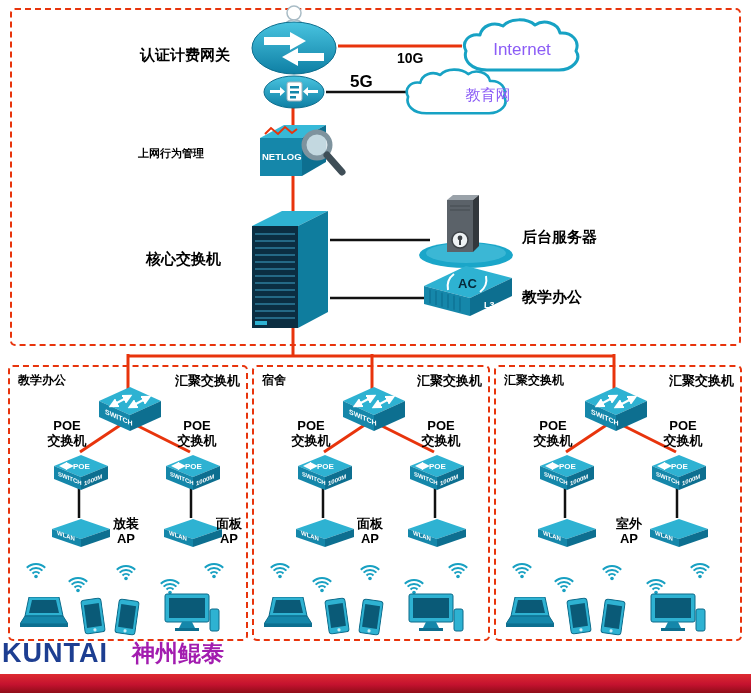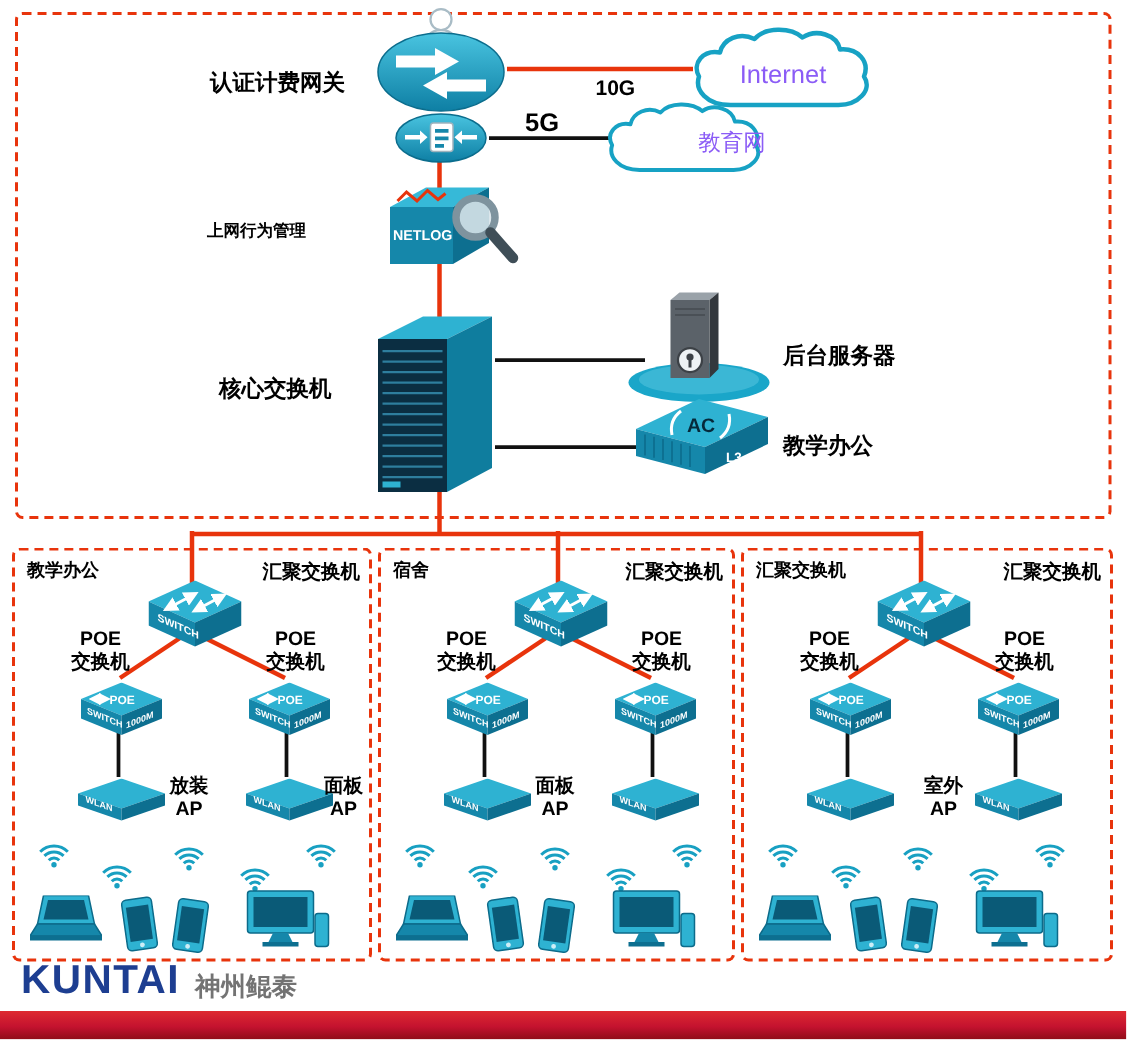--- a/index.html
+++ b/index.html
@@ -25,23 +25,23 @@
   .apLbL{left:96px;top:150px;width:40px}
   .apLbR{left:202px;top:150px;width:34px}
   .apLbR3{left:112px;top:150px;width:42px}
   .wf1{left:14px;top:192px}.wf2{left:56px;top:206px}.wf3{left:104px;top:194px}.wf4{left:148px;top:208px}.wf5{left:192px;top:192px}
   .devLap{left:10px;top:230px}
   .devPh1{left:72px;top:231px;transform:rotate(-8deg)}
   .devPh2{left:106px;top:232px;transform:rotate(8deg)}
   .devMon{left:154px;top:226px}
   .vtitle{position:absolute;left:650px;top:62px;width:34px;font-size:30px;font-weight:800;line-height:1.2;word-break:break-all;color:#000}
   .cloud-lbl{position:absolute;font-weight:normal;text-align:center;color:#8b5cf6}
-  #logo{position:absolute;left:14px;top:638px;display:flex;align-items:flex-end;gap:10px}
+  #logo{position:absolute;left:2px;top:638px;display:flex;align-items:center;gap:24px}
   .logo-en{color:var(--logo_blue,#1d3e91);font-size:27px;font-weight:800;letter-spacing:1px}
-  .logo-cn{color:#737373;font-size:17px;font-weight:800}
+  .logo-cn{color:#a21caf;font-size:23px;font-weight:800}
   #banner{position:absolute;left:0;top:674px;width:751px;height:19px;
           background:linear-gradient(180deg,#de2a30 0%,var(--banner_red,#c4122f) 55%,#8f0d18 100%)}
 </style>
 </head>
 <body>
 
 <div id="stage">
 
   <svg id="connectors" width="751" height="693">
     <g class="rl" fill="none">

